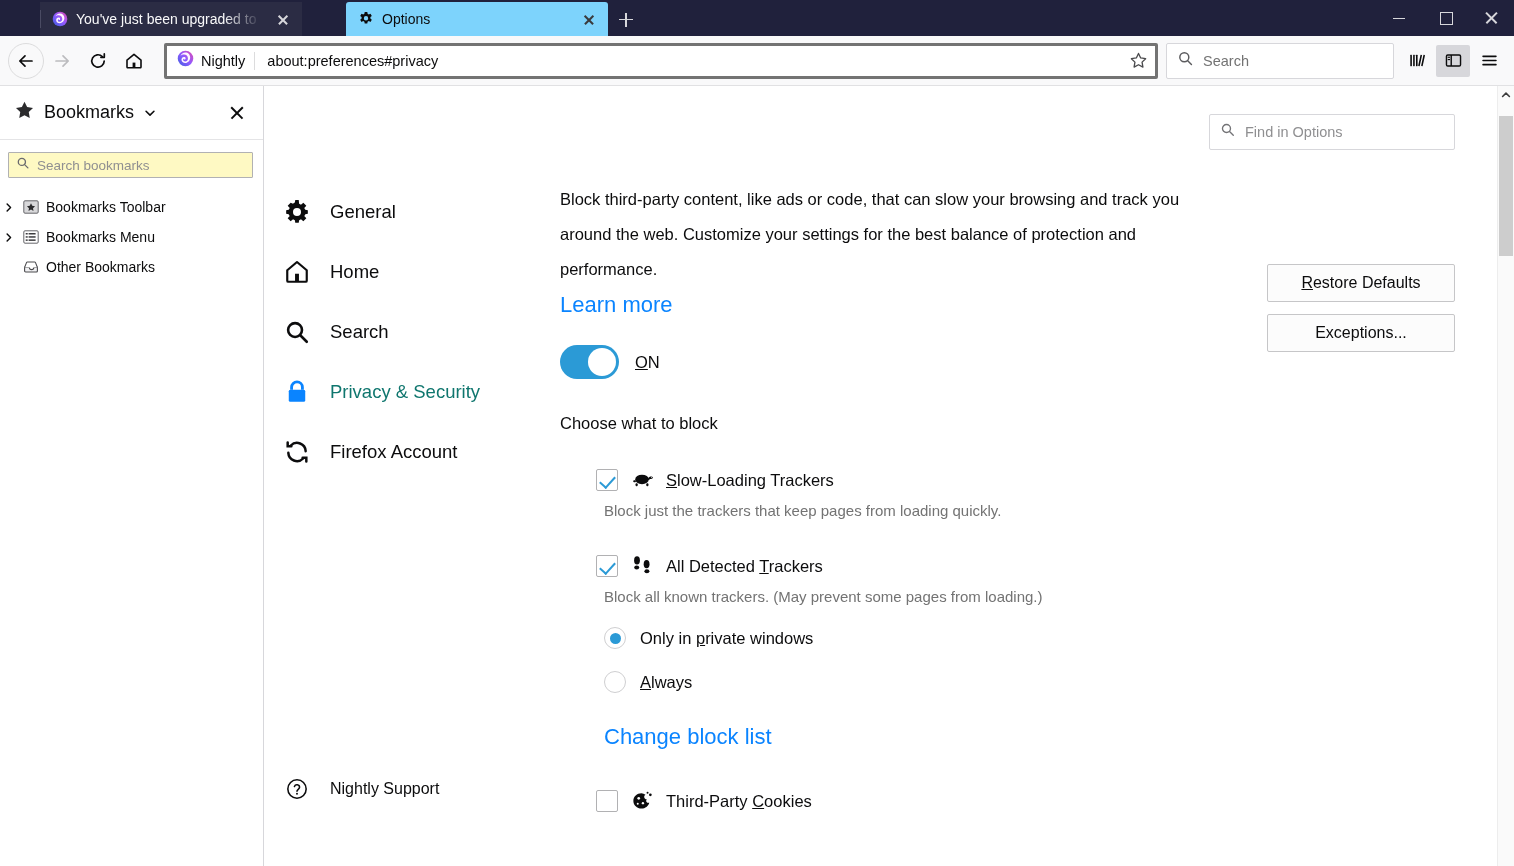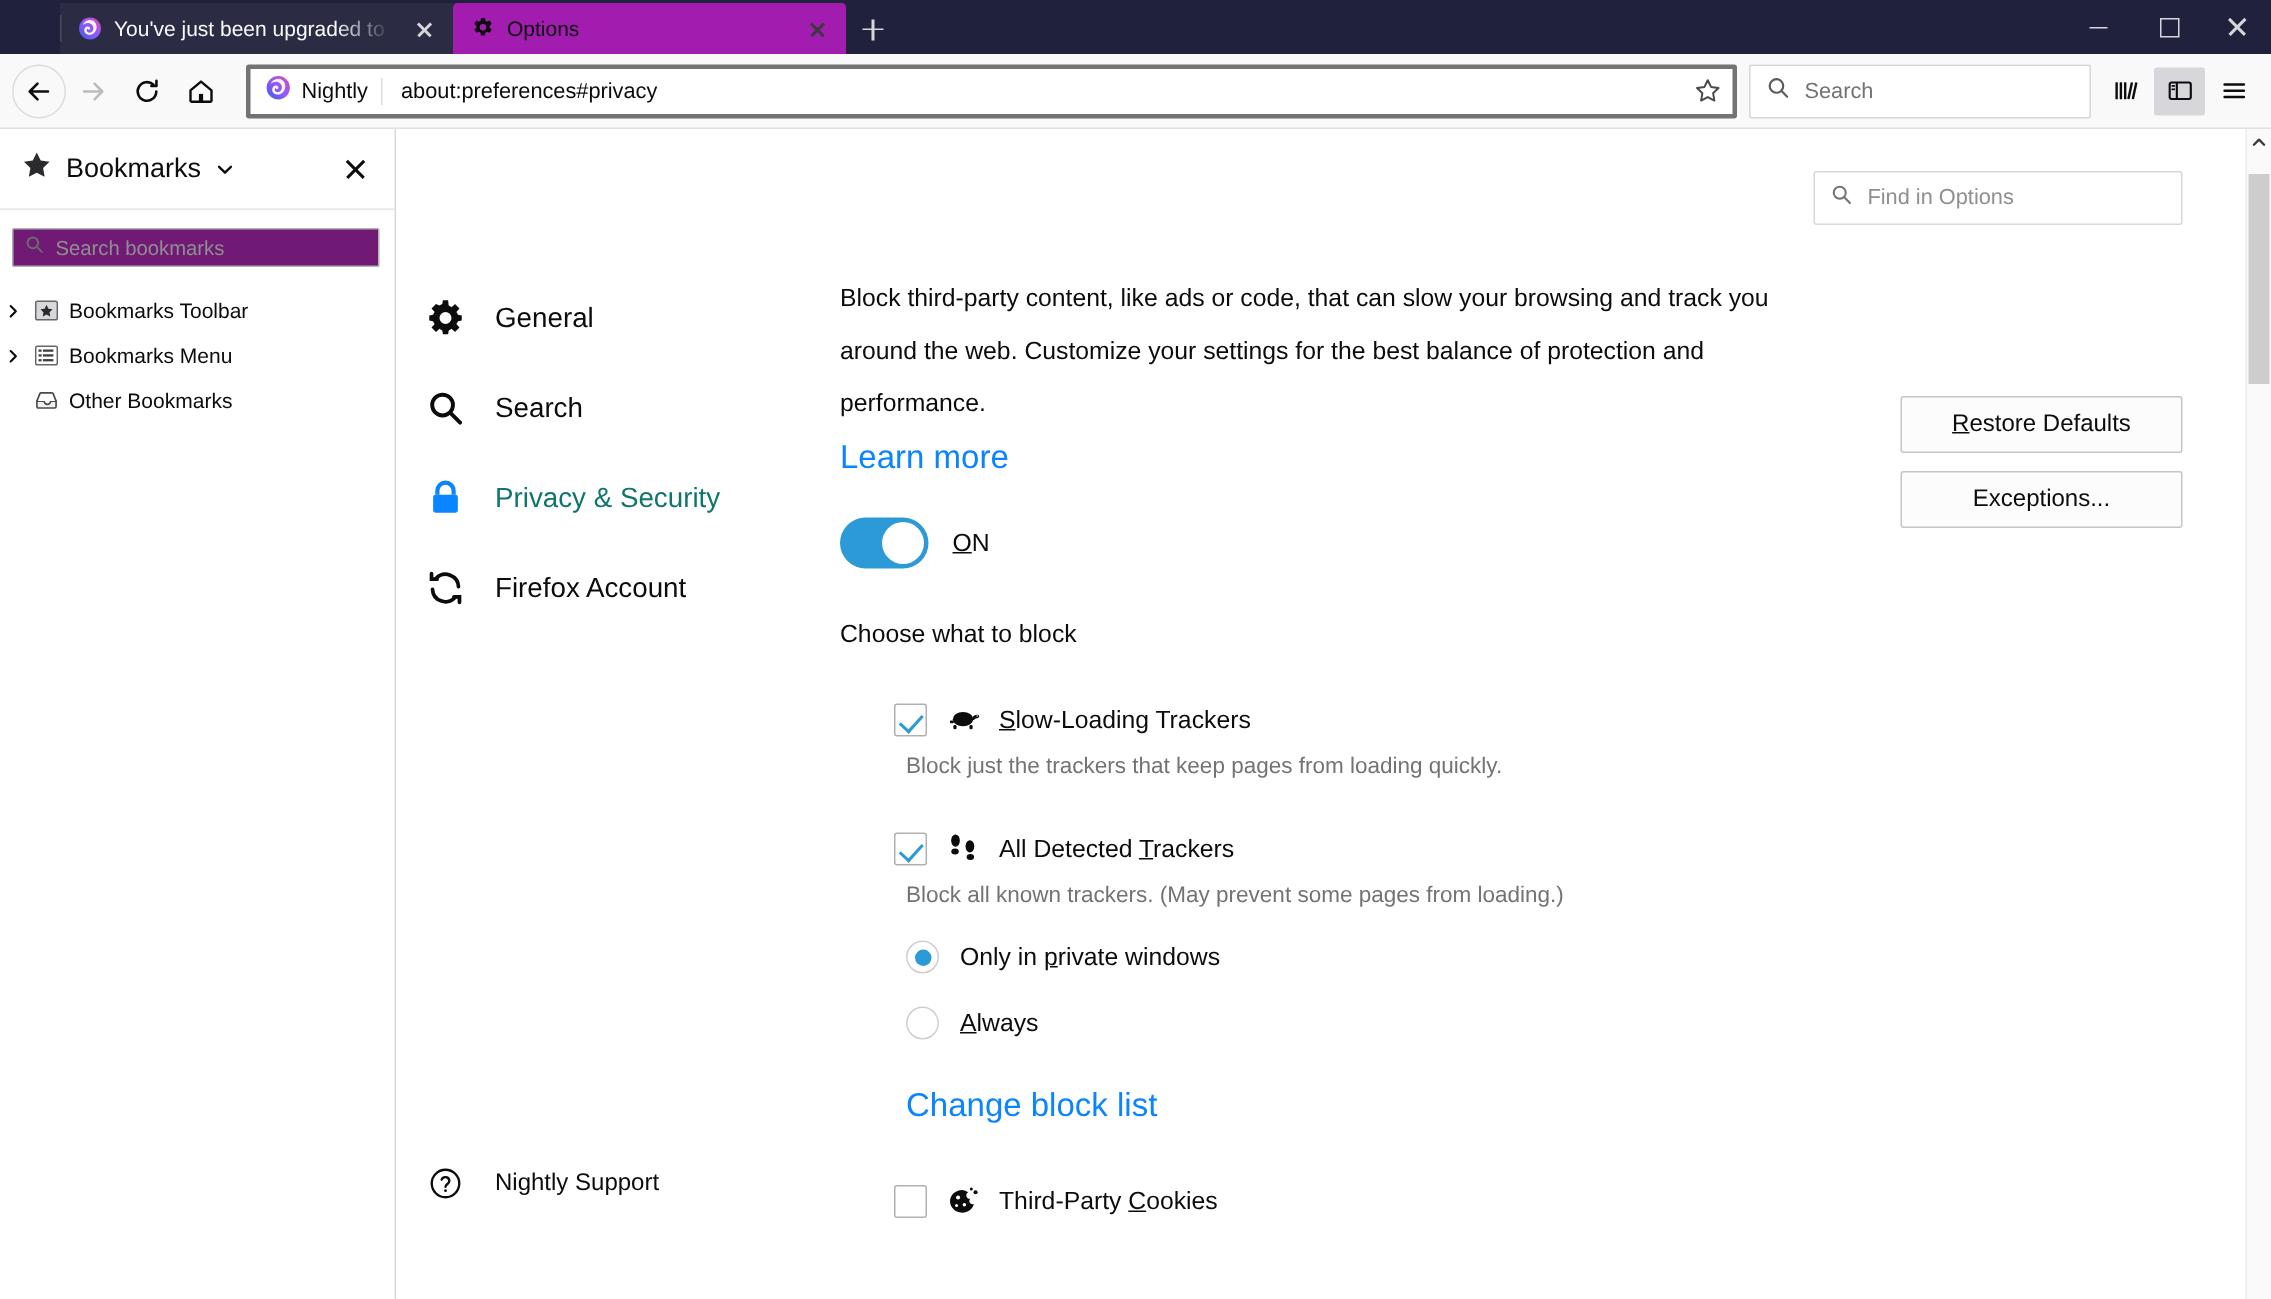--- a/index.html
+++ b/index.html
@@ -21,22 +21,22 @@
     height: 34px; display: flex; align-items: center; gap: 8px;
     padding: 0 9px 0 12px; font-size: 14px; position: relative;
     max-width: 262px; min-width: 100px; flex: 0 0 auto;
   }
   .tab.inactive { color: #f9f9fa; background: #2b2c44; width: 262px; }
   .tab.inactive::before {
     content: ""; position: absolute; left: 0; top: 8px; bottom: 8px;
     width: 1px; background: #4a4b63;
   }
   .tab.active {
-    color: #0c0c0d; background: #a21caf; width: 262px;
-    border-top-left-radius: 3px; border-top-right-radius: 3px;
+    color: #0c0c0d; background: #7dd3fc; width: 262px;
+    border-top-left-radius: 3px; border-top-right-radius: 3px; margin-left: 44px;
   }
   .tab-favicon { width: 16px; height: 16px; flex: 0 0 16px; display:block; }
   .tab-title {
     flex: 1 1 auto; white-space: nowrap; overflow: hidden; font-size: 14px;
     line-height: 18px;
   }
   .tab.inactive .tab-title {
     -webkit-mask-image: linear-gradient(to right, #000 78%, transparent 98%);
     mask-image: linear-gradient(to right, #000 78%, transparent 98%);
   }
@@ -129,21 +129,21 @@
   .sb-chevron { color: #0c0c0d; display: flex; align-items: center; }
   .sb-close {
     margin-left: auto; width: 28px; height: 28px; position: relative; color: #0c0c0d;
   }
   .sb-close::before, .sb-close::after {
     content:""; position:absolute; left:6px; top:13.2px; width:16px; height:1.6px; background: currentColor;
   }
   .sb-close::before { transform: rotate(45deg); }
   .sb-close::after  { transform: rotate(-45deg); }
   .sb-search {
-    margin: 12px 10px 10px 8px; height: 26px; border: 1px solid #b1b1b3; background: #701a75;
+    margin: 12px 10px 10px 8px; height: 26px; border: 1px solid #b1b1b3; background: #fef9c3;
     display: flex; align-items: center; gap: 7px; padding: 0 7px; border-radius: 1px;
   }
   .sb-search-text { font-size: 13.5px; color: #8f8f91; }
   .sb-tree { padding: 4px 0 0 0; }
   .sb-row {
     height: 30px; display: flex; align-items: center; font-size: 14px; color: #0c0c0d;
     padding-left: 0; gap: 6px;
   }
   .sb-twisty { width: 16px; flex: 0 0 16px; display: flex; align-items: center; justify-content: center; color: #0c0c0d; }
   .sb-row-ico { width: 18px; flex: 0 0 18px; display:flex; align-items:center; justify-content:center; }
@@ -456,20 +456,29 @@
 
         <div class="pref-nav-item">
           <span class="pref-nav-ico">
             <svg width="26" height="26" viewBox="0 0 24 24" fill="#0c0c0d">
               <path d="M13.6 1h-3.2l-.38 2.33a8.6 8.6 0 00-1.7.98L6.15 3.4 3.4 6.15l1.92 2.18c-.41.53-.74 1.1-.98 1.7L2 10.4v3.2l2.33.38c.24.6.57 1.17.98 1.7L3.4 17.85l2.75 2.75 2.18-1.92c.53.41 1.1.74 1.7.98L10.4 22h3.2l.38-2.33c.6-.24 1.17-.57 1.7-.98l2.17 1.91 2.75-2.75-1.92-2.18c.41-.53.74-1.1.98-1.7L22 13.6v-3.2l-2.33-.38a7.6 7.6 0 00-.98-1.7l1.91-2.17-2.75-2.75-2.18 1.92a7.6 7.6 0 00-1.7-.98L13.6 1zM12 8.3a3.7 3.7 0 110 7.4 3.7 3.7 0 010-7.4z"></path>
             </svg>
           </span>
           <span>General</span>
         </div>
 
+        <div class="pref-nav-item">
+          <span class="pref-nav-ico">
+            <svg width="26" height="26" viewBox="0 0 24 24" fill="none" stroke="#0c0c0d" stroke-width="2" stroke-linejoin="round">
+              <path d="M3 10.4L12 2.8l9 7.6V20a1 1 0 01-1 1H4a1 1 0 01-1-1v-9.6z"></path>
+              <rect x="10.2" y="13.6" width="3.6" height="7.4" fill="#0c0c0d" stroke="none"></rect>
+            </svg>
+          </span>
+          <span>Home</span>
+        </div>
 
         <div class="pref-nav-item">
           <span class="pref-nav-ico">
             <svg width="26" height="26" viewBox="0 0 24 24" fill="none" stroke="#0c0c0d" stroke-width="2.4" stroke-linecap="round">
               <circle cx="10.2" cy="10.2" r="6.4"></circle>
                 <path d="M15 15l6 6"></path>
             </svg>
           </span>
           <span>Search</span>
         </div>

